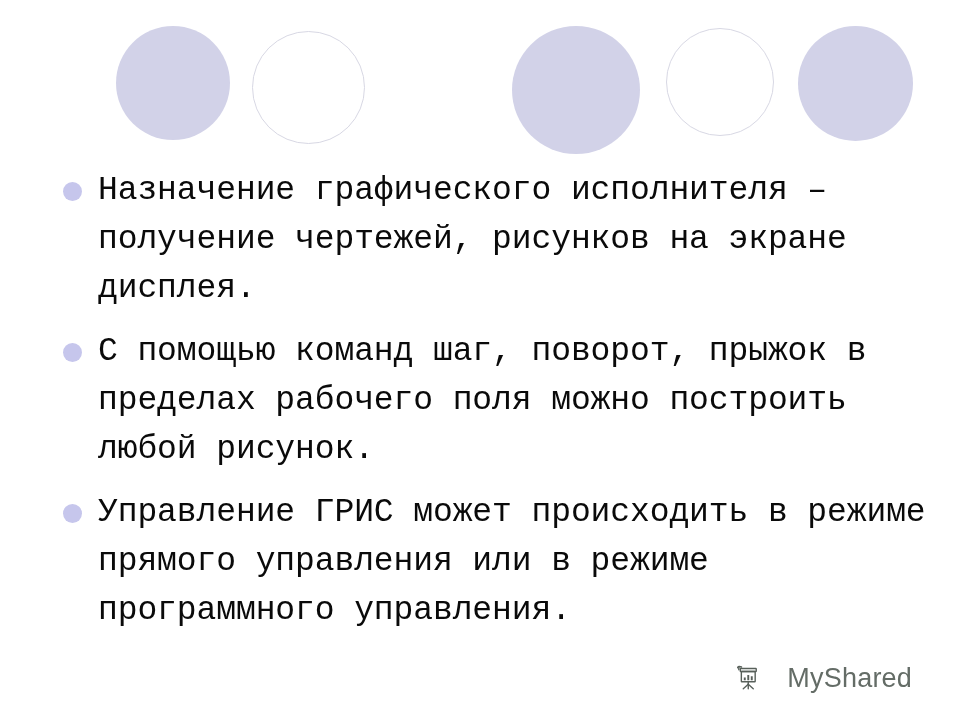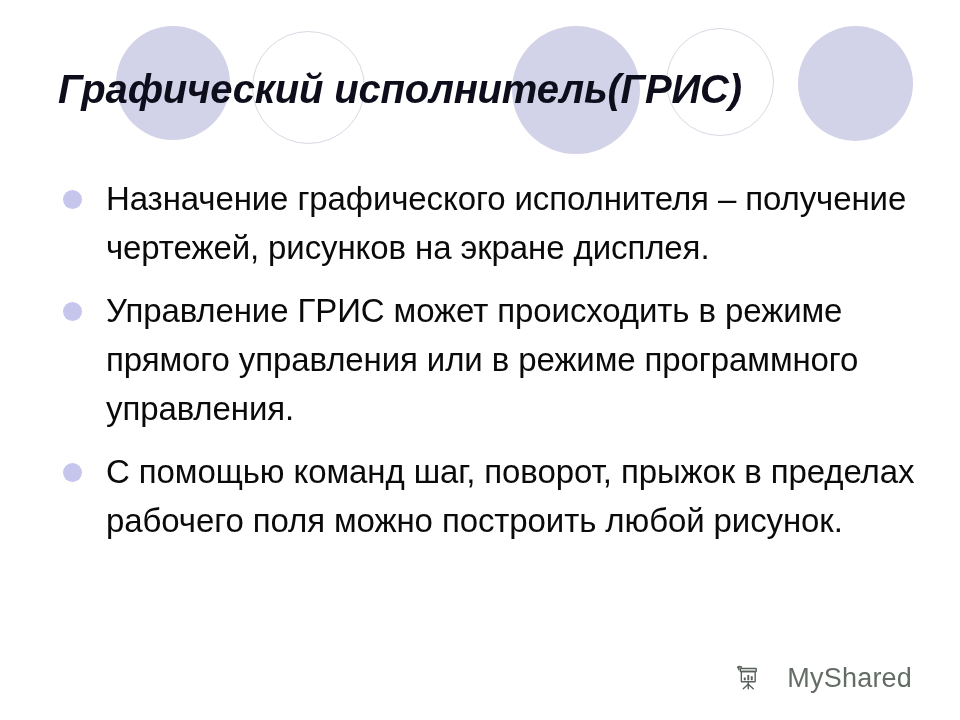--- a/index.html
+++ b/index.html
@@ -85,22 +85,22 @@
   .bullet-marker {
     position: absolute;
     left: 5px;
     top: 16px;
     width: 19px;
     height: 19px;
     border-radius: 50%;
     background: #c6c6ec;
   }
   .bullet-text {
-    margin: 8px;
-    font-family: Liberation Sans, sans-serif;
+    margin: 0;
+    font-family: Liberation Mono, monospace;
     font-size: 33px;
     font-weight: normal;
     color: #0a0a0a;
     line-height: 49px;
     letter-spacing: -0.1px;
   }
 
   
   #watermark {
     position: absolute;
@@ -131,39 +131,36 @@
 <div id="slide">
 
   <div id="decor-band">
       <div class="decor-circle filled" style="left: 116px; top: 26px; width: 114px; height: 114px;"></div>
       <div class="decor-circle outlined" style="left: 252px; top: 31px; width: 113px; height: 113px;"></div>
       <div class="decor-circle filled" style="left: 512px; top: 26px; width: 128px; height: 128px;"></div>
       <div class="decor-circle outlined" style="left: 666px; top: 28px; width: 108px; height: 108px;"></div>
       <div class="decor-circle filled" style="left: 798px; top: 26px; width: 115px; height: 115px;"></div>
     </div>
 
-  <div id="title-block">
-    <h1 id="slide-title">Графический исполнитель(ГРИС)</h1>
-  </div>
 
   <div id="body-block">
 
     <div class="bullet-item">
       <span class="bullet-marker"></span>
       <p class="bullet-text">Назначение графического исполнителя – получение чертежей, рисунков на экране дисплея.</p>
     </div>
 
     <div class="bullet-item">
       <span class="bullet-marker"></span>
-      <p class="bullet-text">Управление ГРИС может происходить в режиме прямого управления  или в режиме программного управления.</p>
+      <p class="bullet-text">С помощью команд шаг, поворот, прыжок в пределах рабочего поля можно построить любой рисунок.</p>
     </div>
 
     <div class="bullet-item">
       <span class="bullet-marker"></span>
-      <p class="bullet-text">С помощью команд шаг, поворот, прыжок в пределах рабочего поля можно построить любой рисунок.</p>
+      <p class="bullet-text">Управление ГРИС может происходить в режиме прямого управления  или в режиме программного управления.</p>
     </div>
 
   </div>
 
   <div id="watermark">
     <svg id="watermark-icon" viewBox="0 0 32 32">
       <g fill="none" stroke="#4a534d" stroke-width="1.6" stroke-linecap="round" stroke-linejoin="round">
         <path d="M5.5 6.5 L5.5 3.8"></path>
         <path d="M4.2 4.4 C4.2 3.3 5.0 2.6 6.0 2.8 L8.6 3.4"></path>
         <rect x="7.2" y="5.2" width="18.2" height="3.4" rx="0.6"></rect>

